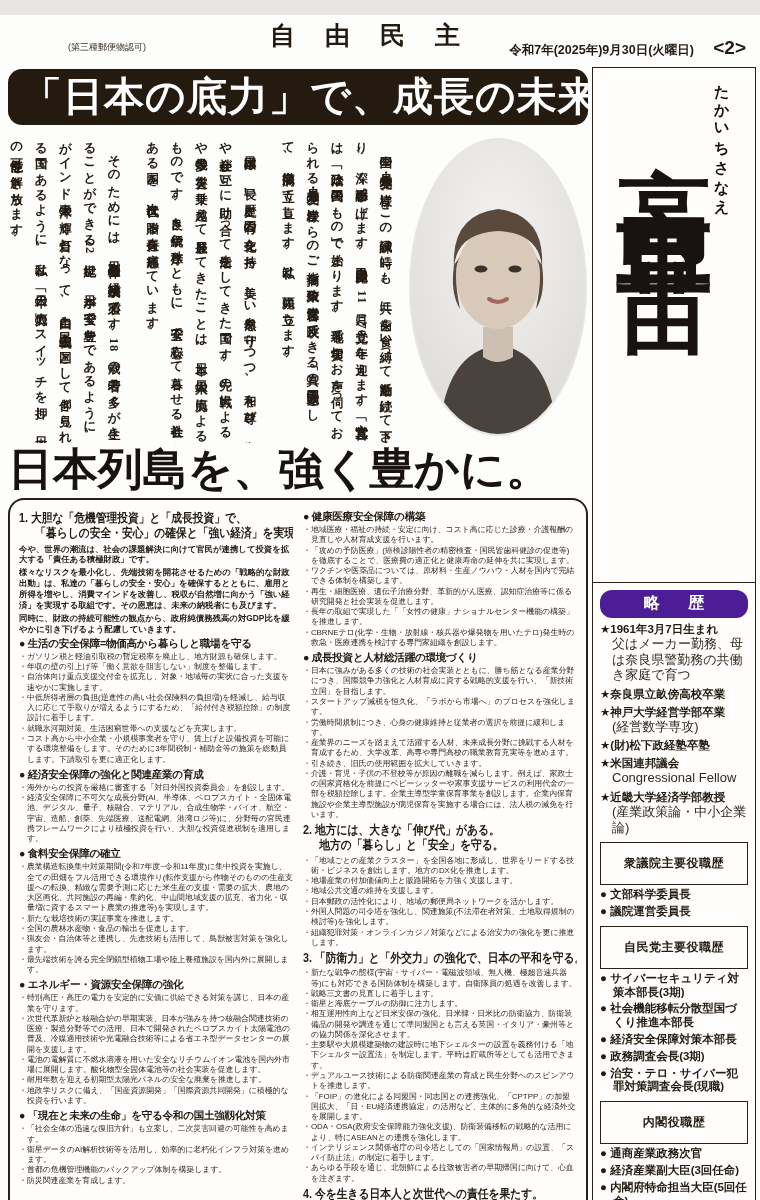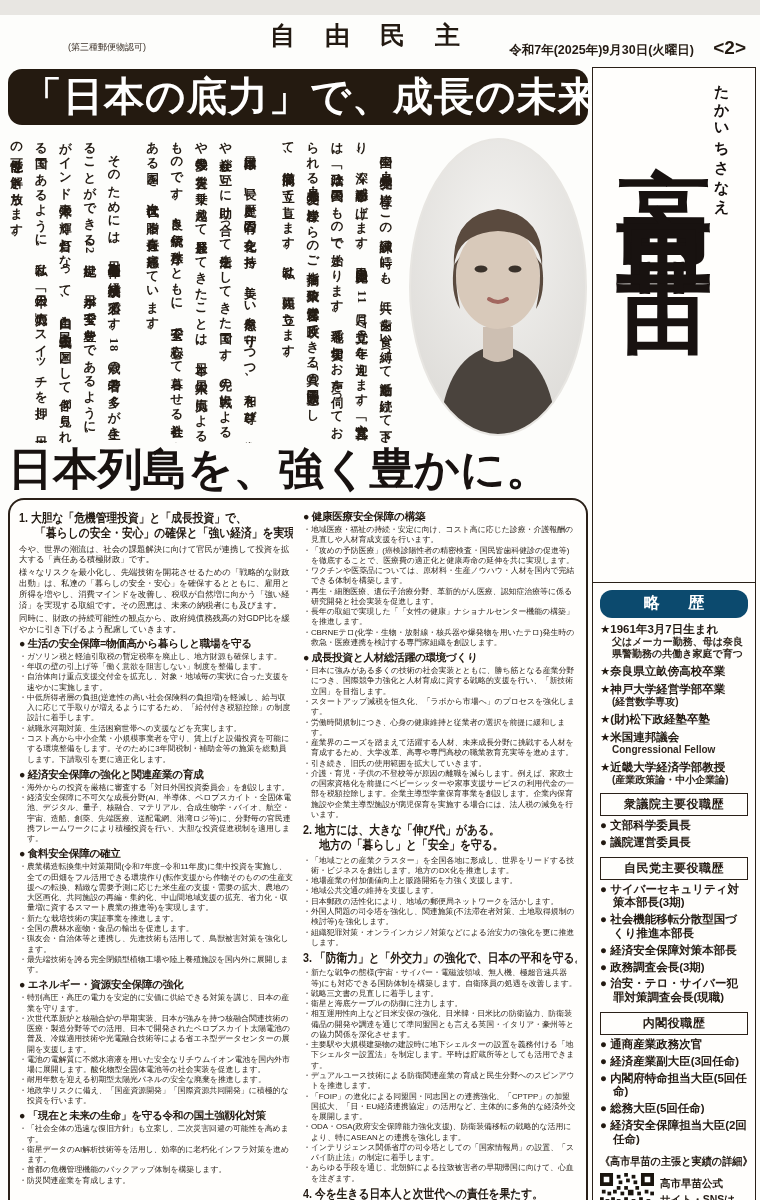--- a/index.html
+++ b/index.html
@@ -26,39 +26,39 @@
   .photo{flex:0 0 180px;display:flex;align-items:center;justify-content:center;}
   .h2line{margin-top:4px;font-size:44px;font-weight:900;letter-spacing:0px;color:#181210;
           white-space:nowrap;line-height:1.0;transform:scaleX(1.02);transform-origin:0 0;}
   
   .policy{margin-top:7px;border:2.5px solid #2a2018;border-radius:16px;height:706px;
           padding:8px 9px;display:flex;gap:10px;overflow:hidden;background:#fffefc;}
   .pcol{width:276px;overflow:hidden;}
   .num-h{font-size:12.5px;font-weight:900;line-height:1.22;margin:3px 0 2px;
          transform:scaleX(0.86);transform-origin:0 0;width:116%;white-space:nowrap;}
   .num-h .h-cont{padding-left:1.5em;}
-  .lead{font-size:8.4px;font-weight:normal;line-height:1.3;margin:1px 0 2px;color:#241c14;}
+  .lead{font-size:8.4px;font-weight:bold;line-height:1.3;margin:1px 0 2px;color:#241c14;}
   .group{margin:2px 0 3px;}
   .group-h{font-size:10.6px;font-weight:900;margin:2px 0 1px;letter-spacing:-0.3px;}
   .blt{font-size:7.9px;line-height:1.3;padding-left:8px;text-indent:-8px;color:#2c241c;}
   
   .side{position:absolute;left:592px;top:52px;width:162px;height:1143px;
         border:1.5px solid #2a2018;background:#fffefc;}
   .namebox{height:508px;display:flex;justify-content:center;align-items:flex-start;
         padding-top:6px;overflow:hidden;}
   .namev{writing-mode:vertical-rl;font-size:96px;font-weight:900;line-height:1.0;
         letter-spacing:14px;color:#181210;font-family:"Liberation Sans","DejaVu Sans",sans-serif;}
   .namev rt{font-size:15px;font-weight:bold;letter-spacing:2px;}
   .biobox{border-top:1.5px solid #2a2018;padding:7px 7px 0;height:calc(100% - 522px);overflow:hidden;}
-  .bio-hdr{background:#0c4a6e;color:#fff;border-radius:12px;text-align:center;
+  .bio-hdr{background:#4c1d95;color:#fff;border-radius:12px;text-align:center;
         font-size:16px;font-weight:900;letter-spacing:12px;padding:3px 0 4px;text-indent:12px;}
   .bio-item{font-size:11.5px;font-weight:bold;line-height:1.22;margin-top:4px;}
-  .bio-sub{font-size:10px;font-weight:bold;padding-left:12px;color:#31281f;line-height:1.2;}
+  .bio-sub{font-size:13px;font-weight:normal;padding-left:12px;color:#31281f;line-height:1.2;}
   .role-hdr{border:1.5px solid #2a2018;text-align:center;font-size:12px;font-weight:900;
-        margin:7px 0 3px;padding:2px 0;letter-spacing:0.5px;white-space:nowrap;}
+        margin:7px 0 3px;padding:12px 0;letter-spacing:0.5px;white-space:nowrap;}
   .role-item{font-size:11.5px;font-weight:bold;line-height:1.2;margin-top:3px;
         padding-left:13px;text-indent:-13px;}
   .detail-note{font-size:11px;font-weight:900;margin-top:7px;white-space:nowrap;transform:scaleX(0.92);transform-origin:0 0;}
   .qrrow{display:flex;gap:6px;align-items:center;margin-top:4px;}
   .qr{flex:0 0 54px;}
   .qr-cap{font-size:10.5px;font-weight:bold;line-height:1.5;}
 </style>
 </head>
 <body>
 

